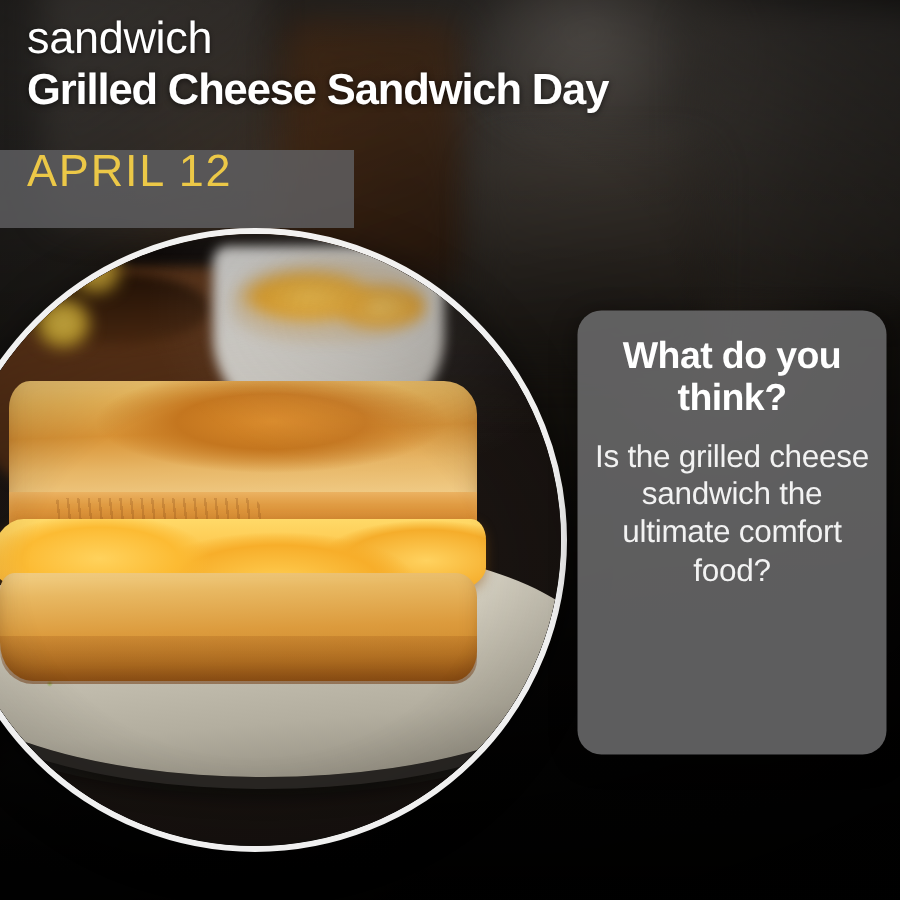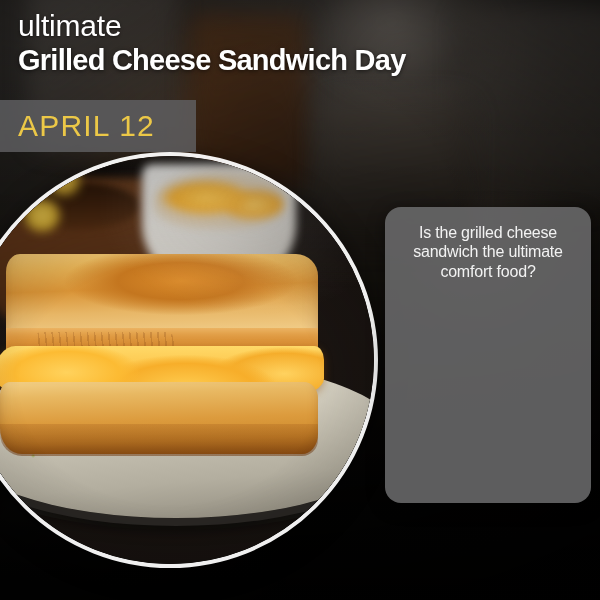--- a/index.html
+++ b/index.html
@@ -102,26 +102,25 @@
     margin-top: 2px;
     white-space: nowrap;
     text-shadow: 0 1px 4px rgba(0,0,0,0.6);
   }
 
   
   .date-band {
     position: absolute;
     left: 0;
     top: 100px;
-    width: 196px;
+    width: 236px;
     height: 52px;
     background: rgba(98,98,100,0.80);
     z-index: 38;
     display: flex;
-    align-items: center;
   }
   .date-text {
     margin-left: 18px;
     font-size: 30px;
     font-weight: 400;
     letter-spacing: 1.2px;
     color: #ecc847;
     line-height: 1;
   }
 
@@ -320,21 +319,21 @@
   }
   .qpanel-title {
     font-size: 25px;
     font-weight: 700;
     color: #ffffff;
     line-height: 1.13;
     letter-spacing: -0.4px;
     margin-bottom: 12px;
   }
   .qpanel-body {
-    font-size: 16px;
+    font-size: 21px;
     font-weight: 400;
     color: #f2f2f2;
     line-height: 1.21;
     letter-spacing: -0.2px;
   }
 </style>
 </head>
 <body>
 
 <div class="poster">
@@ -344,21 +343,21 @@
     <div class="bg-obj obj-pot-left"></div>
     <div class="bg-obj obj-jar-a"></div>
     <div class="bg-obj obj-lid"></div>
     <div class="bg-obj obj-pot-right"></div>
     <div class="bg-obj obj-jar-b"></div>
     <div class="bg-obj obj-cloth"></div>
     <div class="bg-vignette"></div>
   </div>
 
   <div class="header">
-    <div class="kicker">ultimate</div>
+    <div class="kicker">sandwich</div>
     <div class="title">Grilled Cheese Sandwich Day</div>
   </div>
 
   <div class="date-band">
     <div class="date-text">APRIL 12</div>
   </div>
 
   <div class="photo-circle">
     <div class="photo-inner">
       <div class="p-bg-dark"></div>
@@ -381,16 +380,17 @@
         <div class="cheese-drip-b"></div>
         <div class="slice-bot"></div>
         <div class="slice-bot-shade"></div>
       </div>
 
       <div class="photo-gloss"></div>
     </div>
   </div>
 
   <div class="qpanel">
+    <div class="qpanel-title">What do you think?</div>
     <div class="qpanel-body">Is the grilled cheese sandwich the ultimate comfort food?</div>
   </div>
 
 </div>
 
 </body></html>

